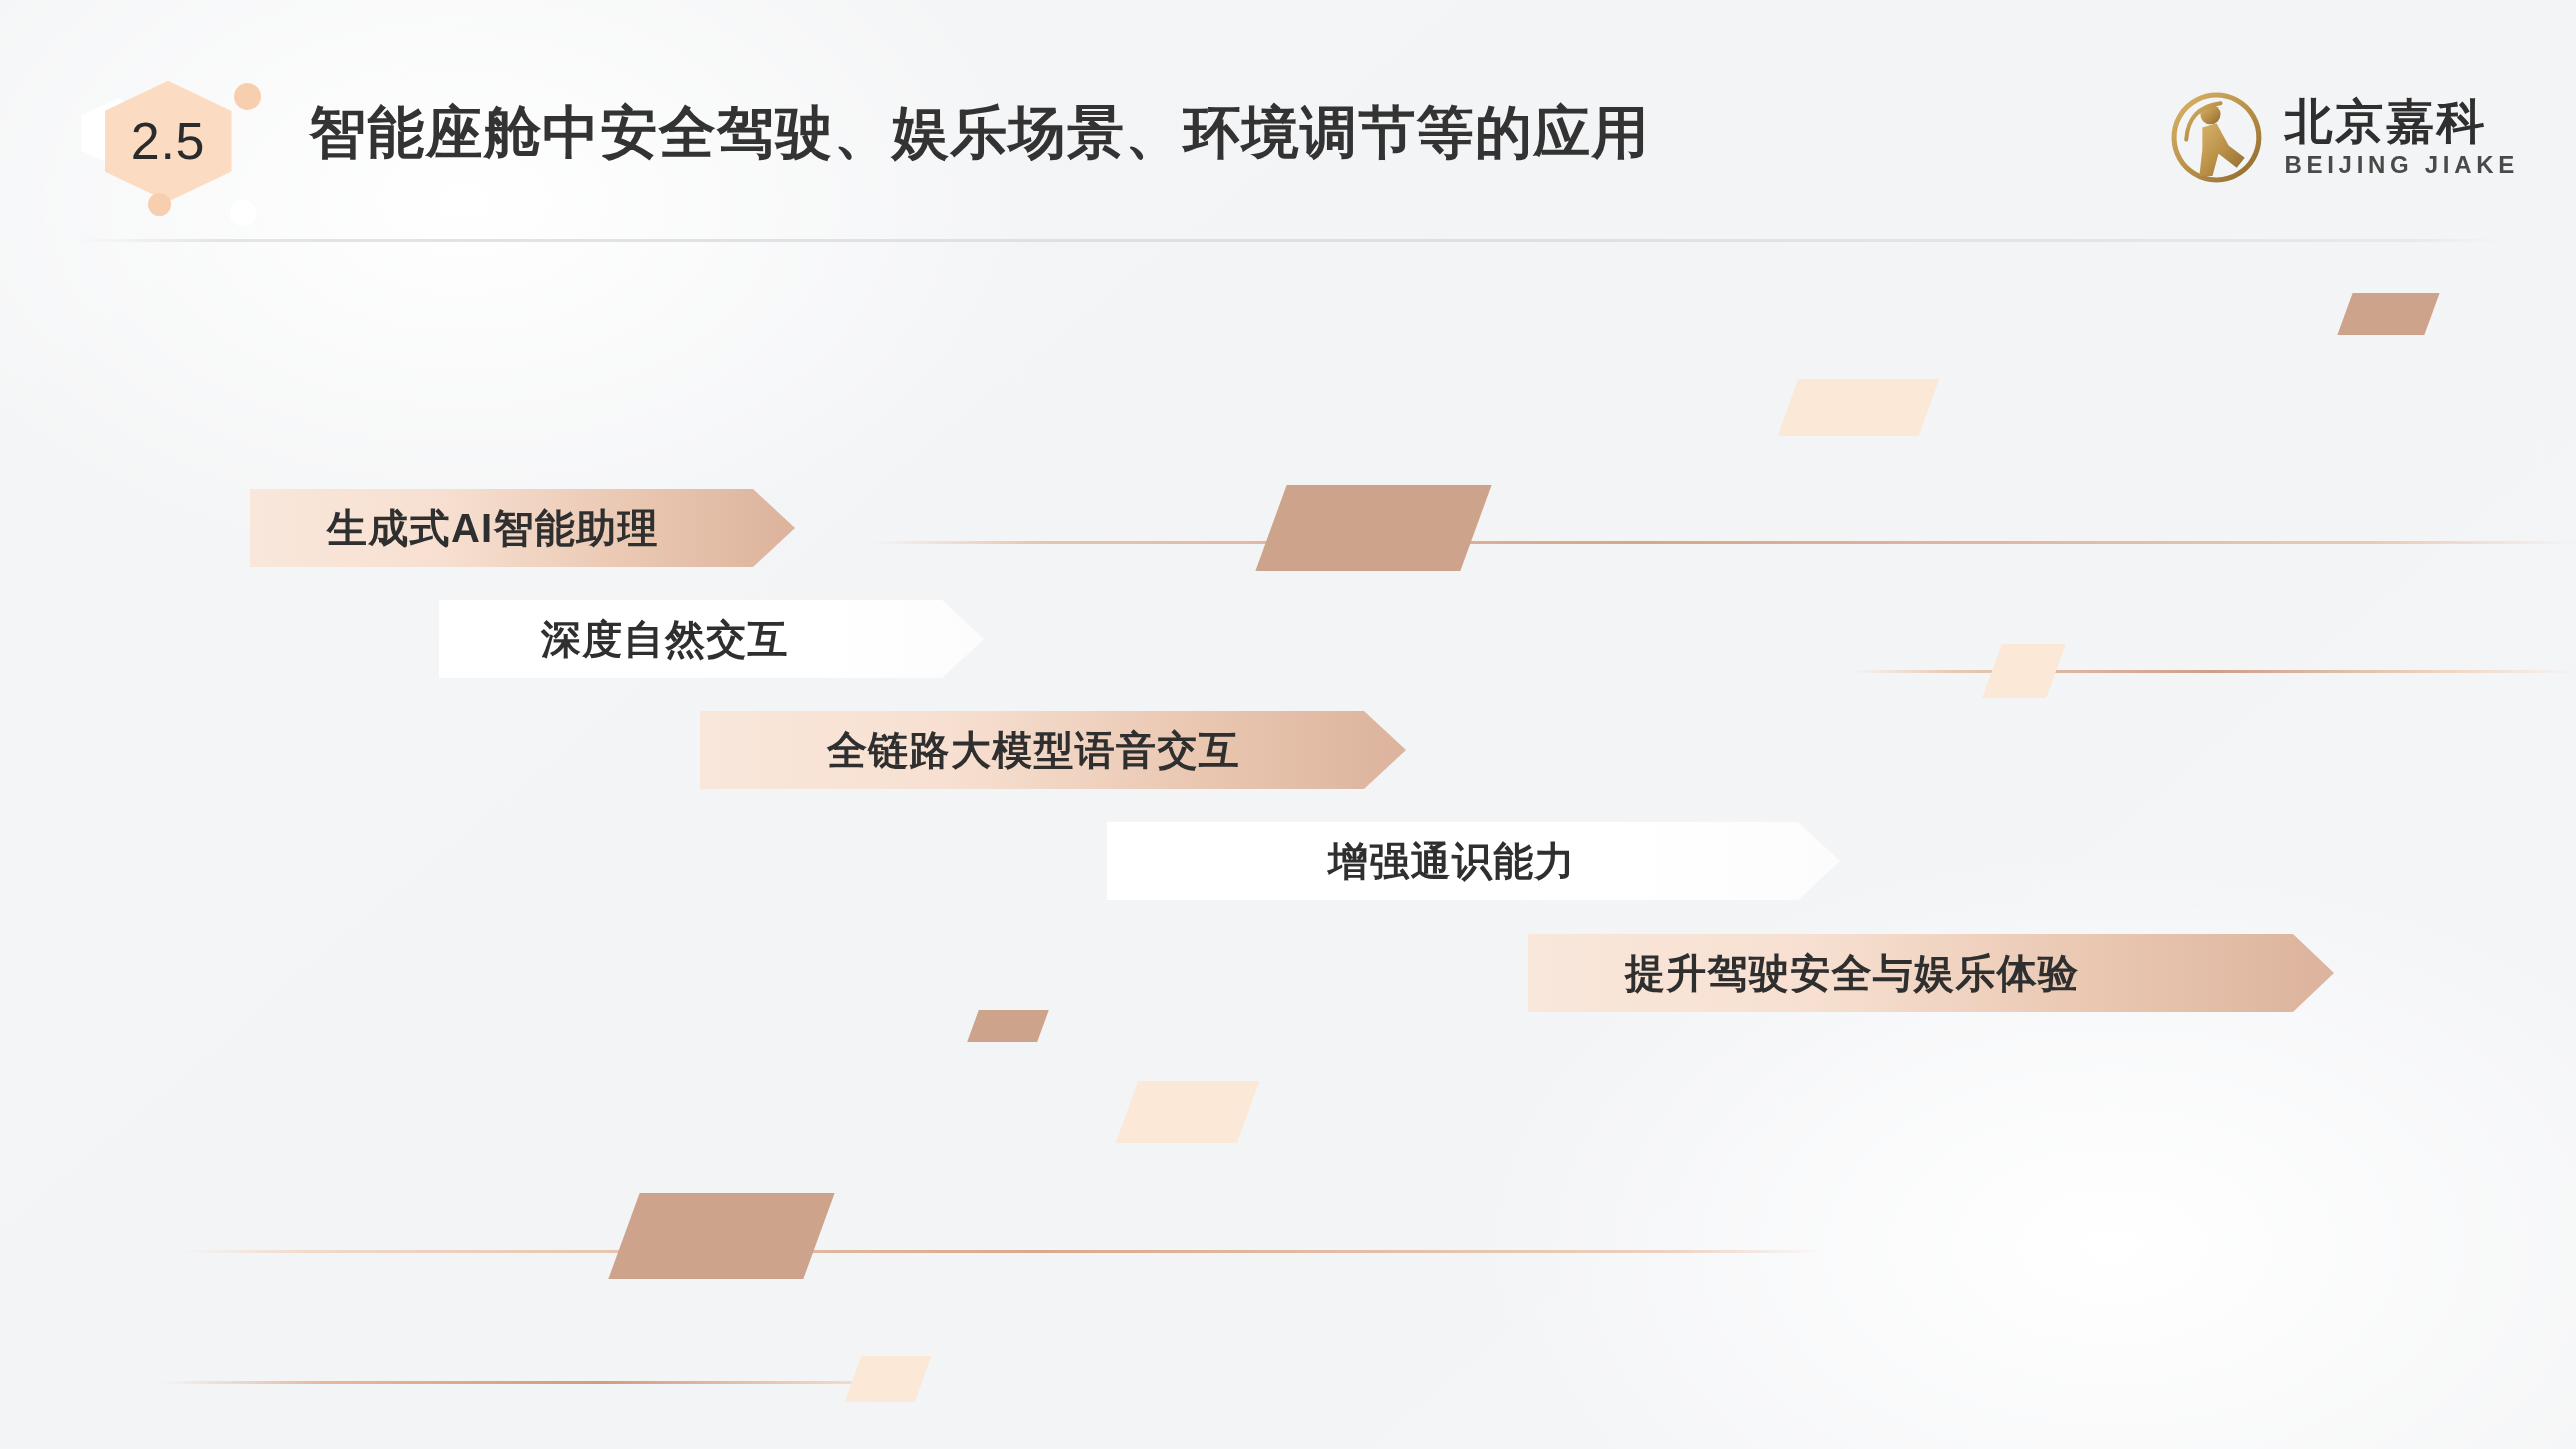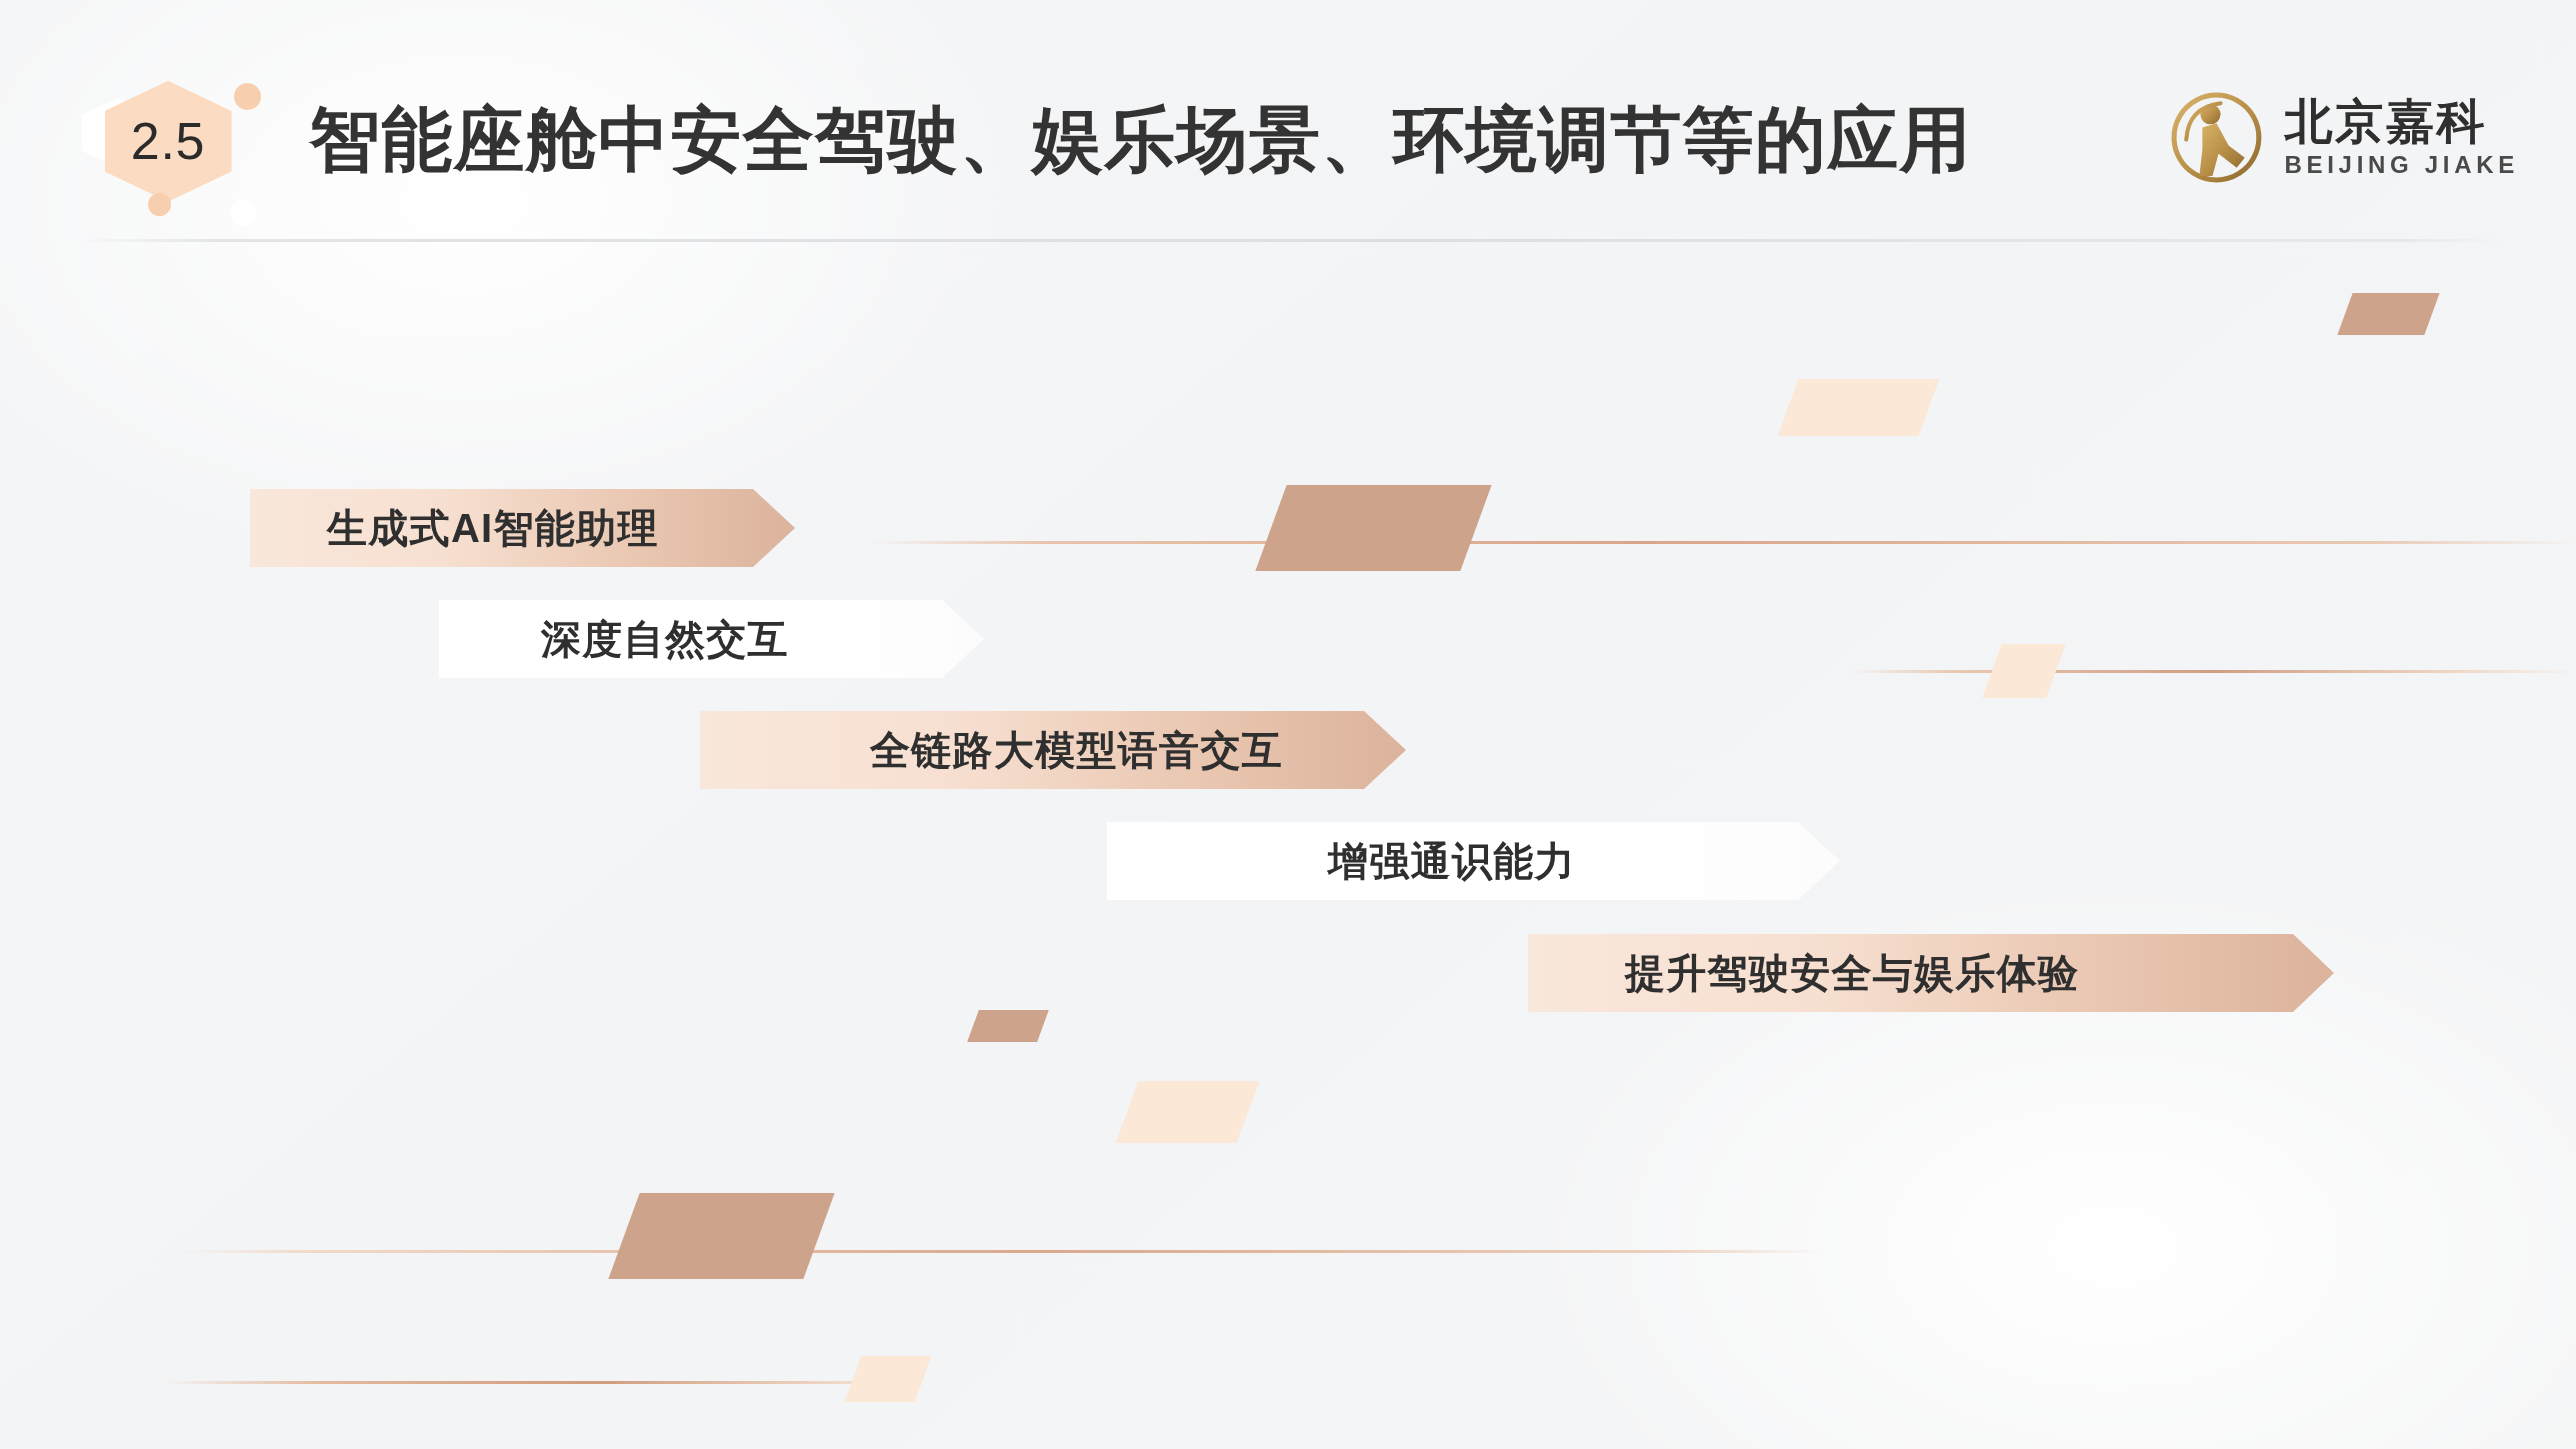--- a/index.html
+++ b/index.html
@@ -41,21 +41,21 @@
   }
   .hex-num {
     font-size:52px; color:#2b2b2b; font-weight:400;
     letter-spacing:0.7px; line-height:1;
   }
 
   .dot { position:absolute; border-radius:50%; }
 
   .slide-title {
     position:absolute; left:309px; top:101px;
-    font-size:71px; font-weight:700; color:#333333;
+    font-size:57px; font-weight:700; color:#333333;
     letter-spacing:1.3px; white-space:nowrap; line-height:1.1;
   }
 
   .logo { position:absolute; right:57px; top:87px; display:flex; align-items:center; gap:17.4px; }
   .logo-mark { width:101px; height:101px; position:relative; }
   .logo-text { display:flex; flex-direction:column; gap:6.7px; }
   .logo-cn { font-size:48px; font-weight:700; color:#2f2f2f; letter-spacing:2.7px; line-height:1; }
   .logo-en { font-size:24px; font-weight:700; color:#4a4a4a; letter-spacing:4.7px; line-height:1; }
 
   .header-rule {
@@ -163,21 +163,21 @@
       <span class="banner-label" style="margin-left:77px;">生成式AI智能助理</span>
     </div>
 
     <div class="banner" style="left:439px;top:600px;width:545px;height:78px;">
       <div style="position:absolute;inset:0;
                   background:linear-gradient(to right,#ffffff 0%,#ffffff 70%,#fcfcfc 100%);
                   clip-path:polygon(0 0, 503px 0, 545px 50%, 503px 100%, 0 100%);"></div>
       <span class="banner-label" style="margin-left:102px;">深度自然交互</span>
     </div>
 
-    <div class="banner" style="left:700px;top:711px;width:706px;height:78px;padding-left:43px;">
+    <div class="banner" style="left:700px;top:711px;width:706px;height:78px;">
       <div style="position:absolute;inset:0;
                   background:linear-gradient(to right,#f9e7db 0%,#f7e0d1 35%,#e9c6b0 72%,#dcb39c 100%);
                   clip-path:polygon(0 0, 664px 0, 706px 50%, 664px 100%, 0 100%);"></div>
       <span class="banner-label" style="margin-left:127px;">全链路大模型语音交互</span>
     </div>
 
     <div class="banner" style="left:1107px;top:822px;width:733px;height:78px;">
       <div style="position:absolute;inset:0;
                   background:linear-gradient(to right,#ffffff 0%,#ffffff 70%,#fcfcfc 100%);
                   clip-path:polygon(0 0, 691px 0, 733px 50%, 691px 100%, 0 100%);"></div>

